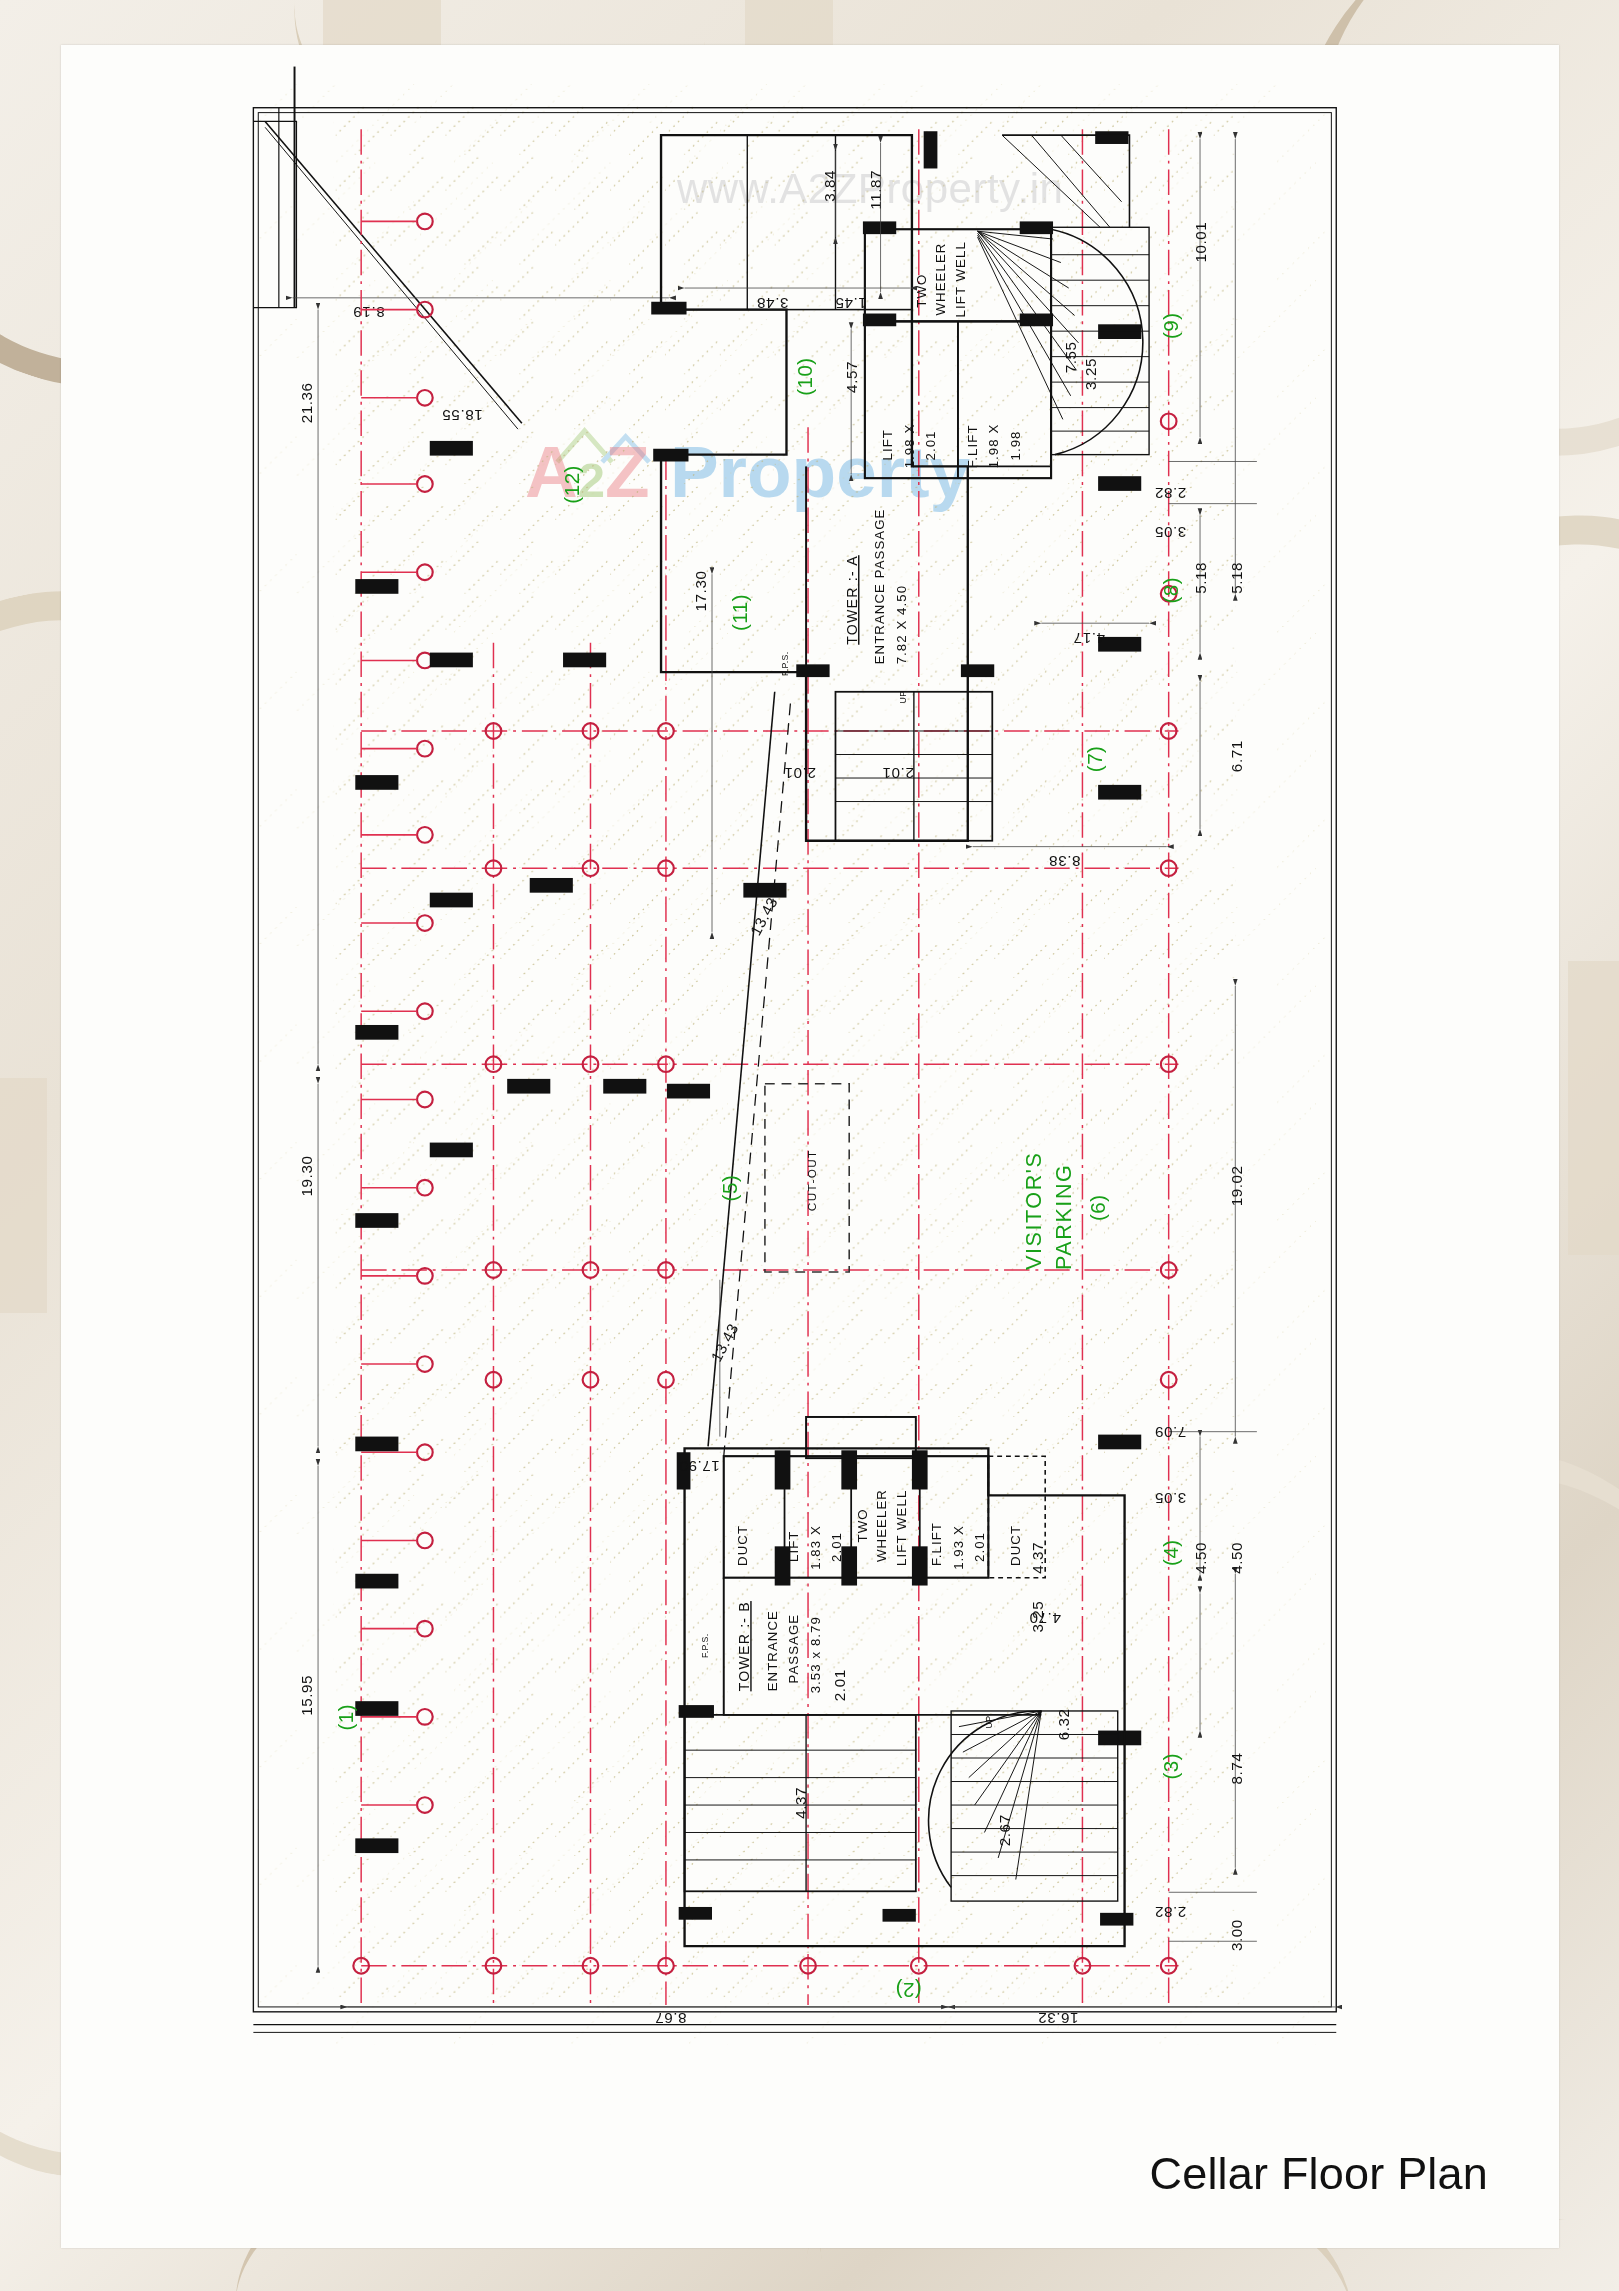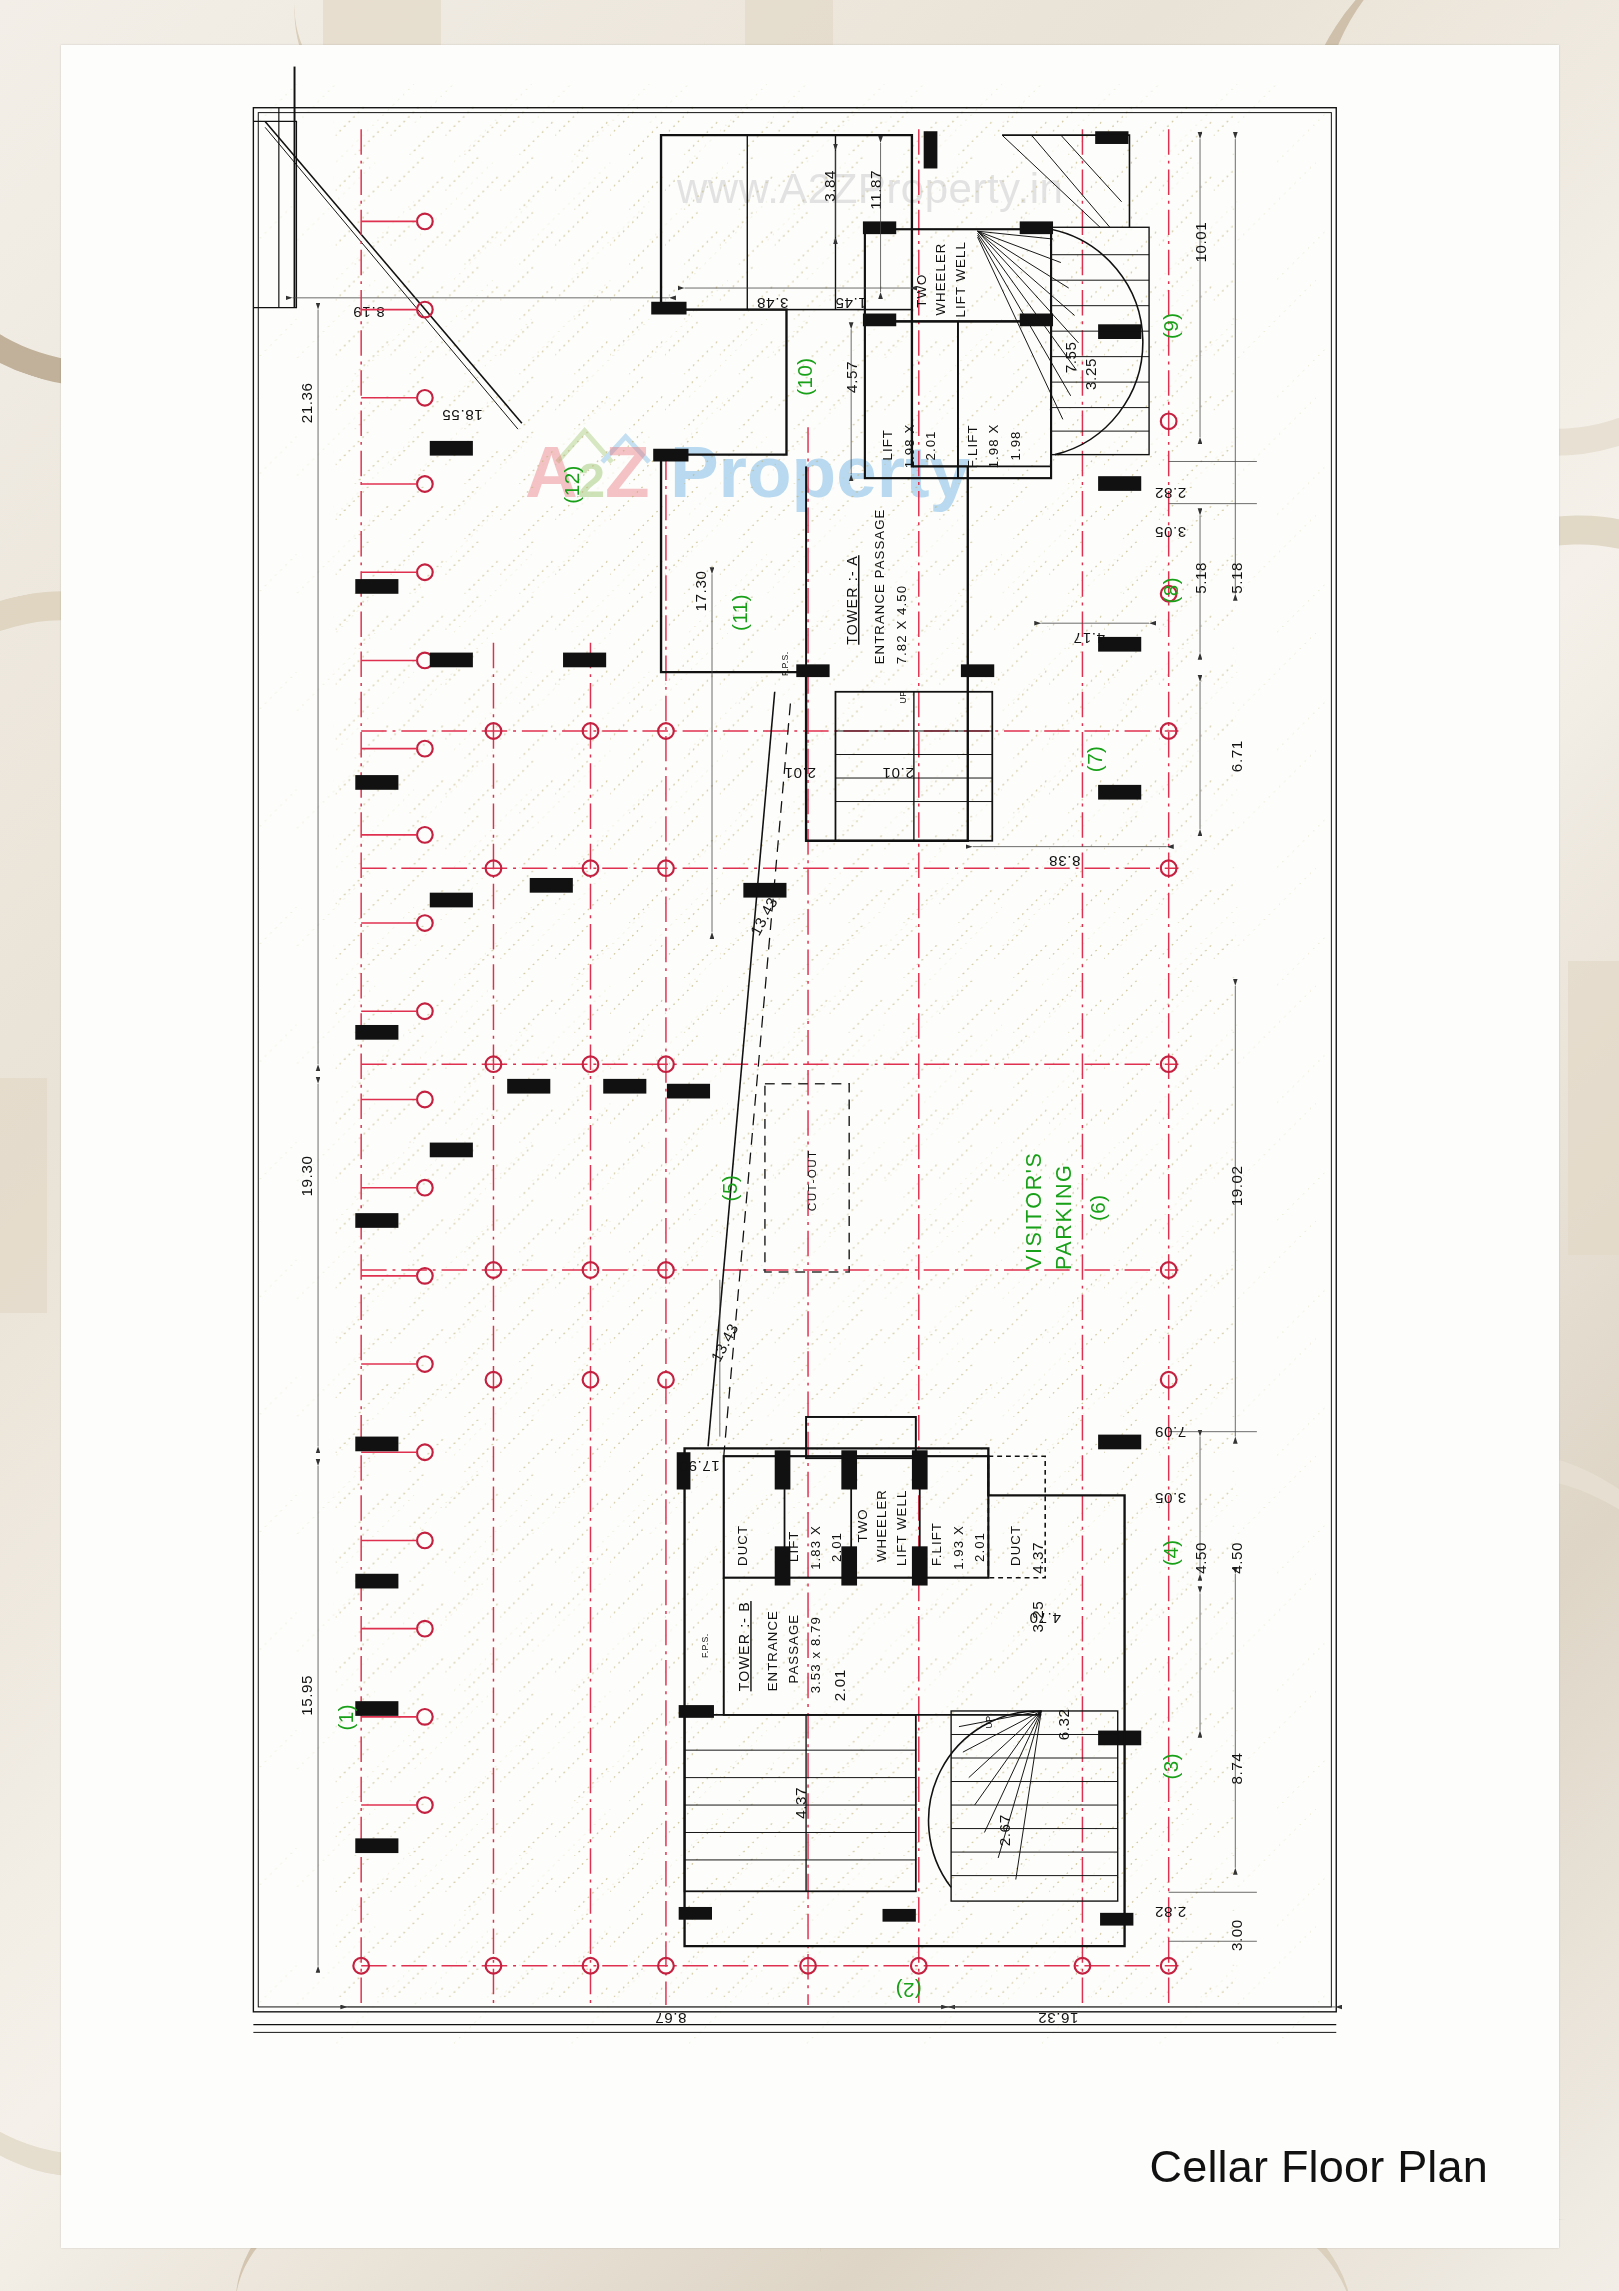--- a/index.html
+++ b/index.html
@@ -64,21 +64,21 @@
   }
   .wm-logo span{opacity:.42;}
   .wm-a{color:#e8737a;}
   .wm-2{color:#8fbf5a;font-size:49px;}
   .wm-z{color:#e8737a;}
   .wm-P{color:#5aa9e0;}
   .wm-roof{position:absolute;left:490px;top:378px;pointer-events:none;opacity:.35;}
 
   
   #plan-title{
-    position:absolute;right:71px;bottom:55px;
+    position:absolute;right:71px;bottom:48px;
     font-size:45px;color:#111;letter-spacing:0.2px;
     font-family:"Liberation Sans",sans-serif;white-space:nowrap;
   }
 
   
   text{font-family:"Liberation Sans",sans-serif;fill:#111;}
   .dim{font-size:15.5px;letter-spacing:.6px;}
   .room{font-size:13.5px;letter-spacing:1.1px;}
   .room-b{font-size:14.5px;letter-spacing:1.2px;}
   .grid-lbl{font-size:21px;fill:#18a018;letter-spacing:.5px;}

